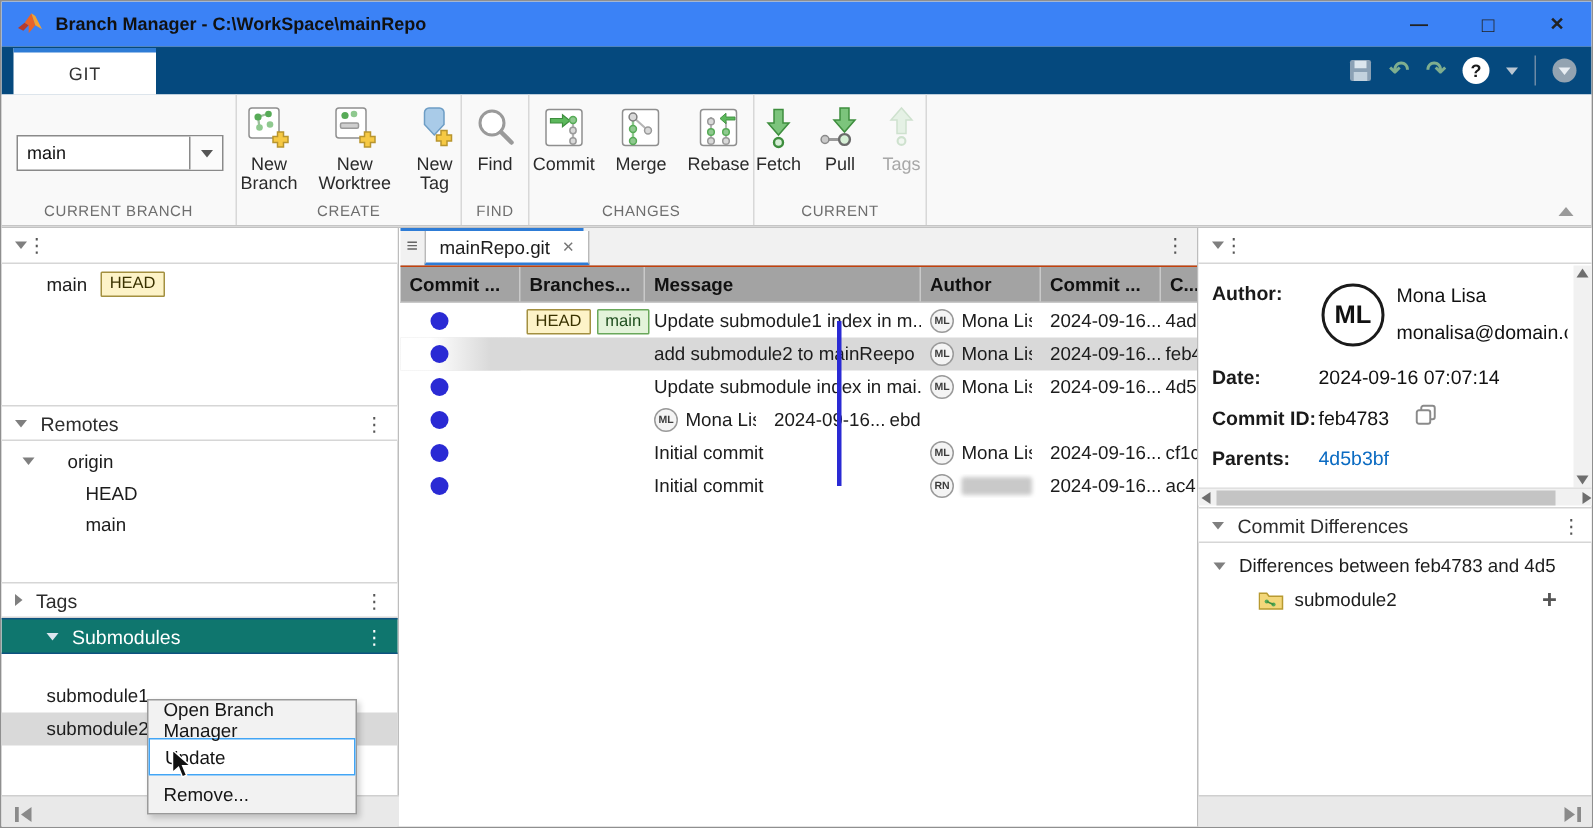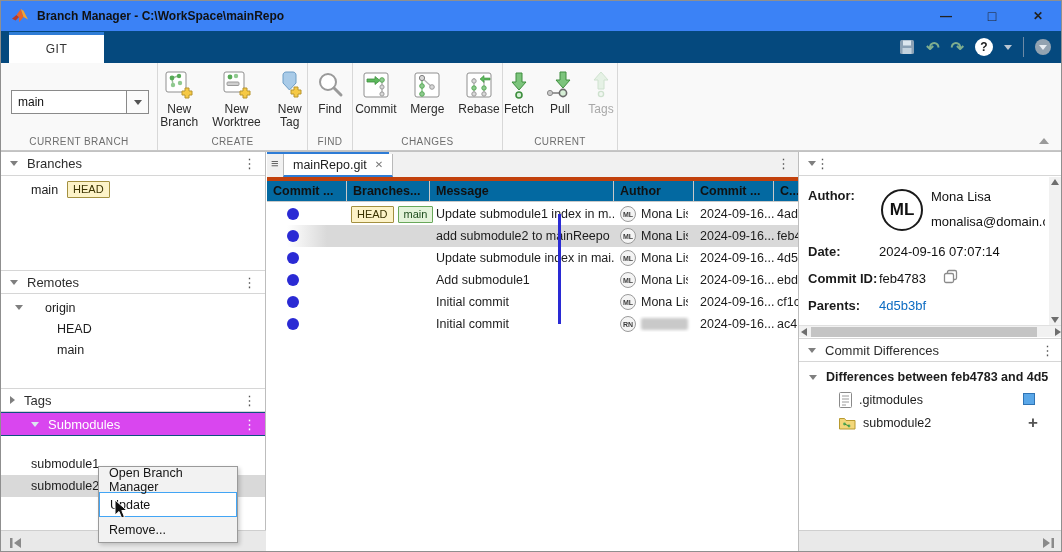--- a/index.html
+++ b/index.html
@@ -47,21 +47,21 @@
   .right-panel { position:absolute; left:797px; top:0; width:265px; height:402px; border-left:1px solid #bdbdbd; }
 
   
   .phead { height:24px; display:flex; align-items:center; padding:0 9px; background:#fff; border-bottom:1px solid #d6d6d6; border-top:1px solid #d6d6d6; }
   .phead.first { border-top:none; }
   .phead .ptitle { font-size:13px; color:#2d2d2d; margin-left:9px; flex:1; }
   .kebab { font-size:13px; color:#555; line-height:1; }
   .chev { width:0; height:0; }
   .chev.down { border-left:4px solid transparent; border-right:4px solid transparent; border-top:5px solid #7f7f7f; }
   .chev.right { border-top:4px solid transparent; border-bottom:4px solid transparent; border-left:5px solid #7f7f7f; }
-  .phead.selected { background:#d946ef; border-color:#0e527f;padding-left:30px; }
+  .phead.selected { background:#0f766e; border-color:#0e527f;padding-left:30px; }
   .phead.selected .ptitle { color:#fff; }
   .phead.selected .kebab { color:#fff; }
   .phead.selected .chev.down { border-top-color:#dbe6ef; }
 
   .tree-row { height:21px; display:flex; align-items:center; font-size:12.5px; color:#1c1c1c; }
   .badge { display:inline-block; font-size:11px; line-height:13px; padding:1px 5px; border-radius:1px; }
   .badge.head { background:#fdf3c8; border:1px solid #a39040; color:#3a3200; }
   .badge.main { background:#e3f3da; border:1px solid #69a85a; color:#1e4d1e; }
 
   
@@ -70,21 +70,21 @@
     background:repeating-linear-gradient(90deg,#3d7edb 0 6px, transparent 6px 11px); z-index:5; }
 
   
   .doc-tabbar { position:absolute; left:0; top:0; width:100%; height:25px; background:#f1f1f1; }
   .tab-accent { position:absolute; left:0; top:0; width:122px; height:2px; background:#2e7cd6; }
   .hamburger { position:absolute; left:4px; top:4px; font-size:13px; color:#666; }
   .doc-tab { position:absolute; left:16px; top:2px; height:23px; background:#fff; border:1px solid #b9b9b9; border-top:none; border-bottom:2px solid #2e7cd6; display:flex; align-items:center; gap:8px; padding:0 9px; font-size:12.5px; color:#1c1c1c; }
   .tab-close { font-size:10px; color:#777; }
   .doc-kebab { position:absolute; right:8px; top:5px; }
 
-  .grid-header { position:absolute; left:0; top:25px; width:100%; height:25px; display:flex; background:#0369a1; border-bottom:1px solid #c9c9c9; border-top:4px solid #c2410c; font-weight:bold; font-size:12.5px; color:#111; }
+  .grid-header { position:absolute; left:0; top:25px; width:100%; height:25px; display:flex; background:#a3a3a3; border-bottom:1px solid #c9c9c9; border-top:1px solid #c2410c; font-weight:bold; font-size:12.5px; color:#111; }
   .grid-header .hcell { display:flex; align-items:center; padding:0 6px; border-right:1px solid #c9c9c9; overflow:hidden; white-space:nowrap; }
   .rows-wrap { position:absolute; left:0; top:51px; width:100%; }
   .trow { height:22px; display:flex; align-items:center; font-size:12.5px; color:#1c1c1c; position:relative; }
   .trow.selected { background:#d9d9d9; }
   .cell { overflow:hidden; white-space:nowrap; flex:none; padding:0 6px; }
   .c-graph { width:80px; height:100%; position:relative; padding:0; }
   .trow.selected .c-graph { background:linear-gradient(90deg,#ffffff 0%,#ffffff 25%,#d9d9d9 75%); }
   .c-branches { width:83px; display:flex; gap:4px; padding:0 4px; overflow:visible; }
   .c-msg { width:184px; }
   .c-author { width:80px; display:flex; align-items:center; gap:5px; }
@@ -306,21 +306,20 @@
     <span class="collapse-arrow"></span>
   </div>
 
   <div class="workspace">
 
     <div class="left-panel">
 
       <div style="position:absolute; left:0; top:0; width:100%;">
         <div class="phead first">
           <span class="chev down"></span>
-          <span class="ptitle">Branches</span>
           <span class="kebab">⋮</span>
         </div>
         <div class="tree-row" style="padding-left:30px; margin-top:3px;">
           <span>main</span>
           <span class="badge head" style="margin-left:9px;">HEAD</span>
         </div>
       </div>
 
       <div style="position:absolute; left:0; top:118px; width:100%;">
         <div class="phead">
@@ -446,21 +445,20 @@
           </div>
           <div class="cell c-date">2024-09-16...</div>
           <div class="cell c-id">4d5</div>
         </div>
 
         <div class="trow">
           <div class="cell c-graph">
               <span class="dot"></span>
             </div>
           <div class="cell c-branches"></div>
-          <div class="cell c-msg">Add submodule1</div>
           <div class="cell c-author">
             <span class="mini-avatar">ML</span>
             <span class="aname">Mona Lis</span>
           </div>
           <div class="cell c-date">2024-09-16...</div>
           <div class="cell c-id">ebd</div>
         </div>
 
         <div class="trow">
           <div class="cell c-graph">
@@ -523,34 +521,23 @@
             <span class="rt"></span>
           </div>
       </div>
 
       <div style="position:absolute; left:0; top:186px; width:100%;">
         <div class="phead">
           <span class="chev down"></span>
           <span class="ptitle">Commit Differences</span>
           <span class="kebab">⋮</span>
         </div>
-        <div class="diff-group" style="margin-top:4px;font-weight:bold;">
+        <div class="diff-group" style="margin-top:4px;">
           <span class="chev down"></span>
           <span style="margin-left:9px; white-space:nowrap; overflow:hidden; width:230px;">Differences between feb4783 and 4d5</span>
-        </div>
-        <div class="diff-file">
-          <svg width="13" height="16" viewBox="0 0 13 16">
-            <rect x="0.5" y="0.5" width="12" height="15" rx="1" fill="#fff" stroke="#8a8a8a"></rect>
-            <line x1="3" y1="4" x2="10" y2="4" stroke="#9a9a9a"></line>
-              <line x1="3" y1="7" x2="10" y2="7" stroke="#9a9a9a"></line>
-            <line x1="3" y1="10" x2="10" y2="10" stroke="#9a9a9a"></line>
-              <line x1="3" y1="13" x2="7" y2="13" stroke="#9a9a9a"></line>
-          </svg>
-          <span class="fname">.gitmodules</span>
-          <span class="mod-square"></span>
         </div>
         <div class="diff-file">
           <svg width="17" height="14" viewBox="0 0 17 14">
             <path d="M0.5 2.5 h5 l1.5 2 h9 v8.5 h-15.5 z" fill="#f3d77a" stroke="#b89a30"></path>
             <circle cx="5.5" cy="8" r="1.4" fill="#57ab57"></circle>
               <circle cx="10" cy="10" r="1.4" fill="#57ab57"></circle>
             <line x1="5.5" y1="8" x2="10" y2="10" stroke="#3e8e3e" stroke-width="1"></line>
           </svg>
           <span class="fname">submodule2</span>
           <span class="add-plus">+</span>

